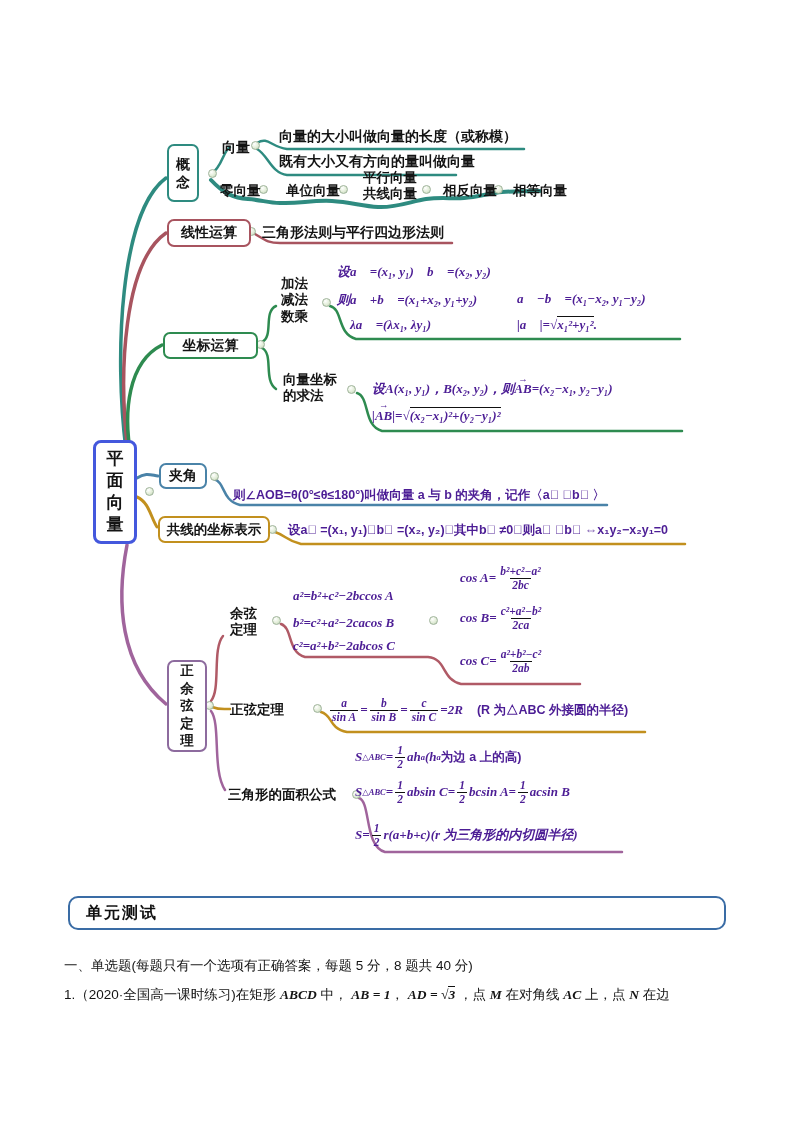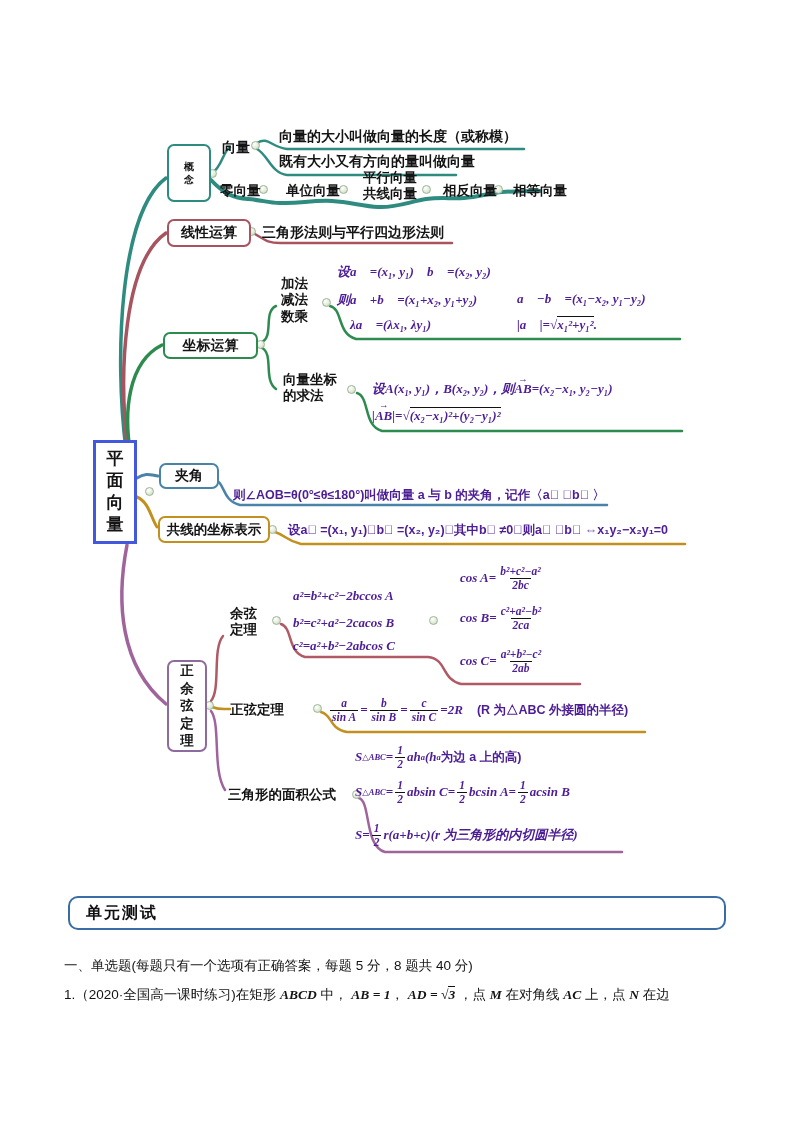--- a/index.html
+++ b/index.html
@@ -6,21 +6,21 @@
   .page{position:relative;width:794px;height:1123px;background:#fff;overflow:hidden;
         font-family:"Liberation Sans",sans-serif;color:#111;}
   svg.curves{position:absolute;left:0;top:0;pointer-events:none;}
   svg.curves path{fill:none;stroke-linecap:round;stroke-linejoin:round;}
   .lbl{position:absolute;font-weight:700;font-size:13.5px;white-space:nowrap;color:#141414;}
   .lbl.big{font-size:14px;}
   .mlines{line-height:1.22;white-space:pre-line;}
   .box{position:absolute;background:#fff;border-radius:7px;display:flex;align-items:center;
        justify-content:center;font-weight:700;color:#141414;box-sizing:border-box;}
   .vtext{word-break:break-all;text-align:center;line-height:1.3;}
-  .root{border:3px solid #4458dd;border-radius:0;font-size:17px;}
+  .root{border:3px solid #4458dd;border-radius:8px;font-size:17px;}
   .b-teal{border:2px solid #2e8b80;}
   .b-brick{border:2px solid #a8545f;}
   .b-green{border:2px solid #2e8b50;}
   .b-blue{border:2px solid #4a83a8;}
   .b-gold{border:2px solid #c2901e;}
   .b-purple{border:2px solid #8d6b9e;}
   .math{position:absolute;font-family:"Liberation Serif","DejaVu Serif",serif;font-style:italic;
         font-weight:700;font-size:13px;white-space:nowrap;color:#4c1d95;display:flex;align-items:center;}
   .math .cn{font-family:"Liberation Sans",sans-serif;font-style:normal;font-size:12.5px;}
   .frac{display:inline-flex;flex-direction:column;align-items:center;line-height:1.1;
@@ -88,30 +88,30 @@
   <span class="bead" style="left:268px;top:525px"></span>
   <span class="bead" style="left:205px;top:701px"></span>
   <span class="bead" style="left:272px;top:616px"></span>
   <span class="bead" style="left:429px;top:616px"></span>
   <span class="bead" style="left:313px;top:704px"></span>
   <span class="bead" style="left:352px;top:790px"></span>
 
   <div class="box root" style="left:93px;top:440px;width:44px;height:104px">
     <span class="vtext" style="width:19px">平面向量</span>
   </div>
-  <div class="box b-teal" style="left:167px;top:144px;width:44px;height:58px;font-size:10px">
+  <div class="box b-teal" style="left:167px;top:144px;width:32px;height:58px;font-size:14px">
     <span class="vtext" style="width:16px">概念</span>
   </div>
   <div class="box b-brick" style="left:167px;top:219px;width:84px;height:28px;font-size:14px">
     <span>线性运算</span>
   </div>
   <div class="box b-green" style="left:163px;top:332px;width:95px;height:27px;font-size:14px">
     <span>坐标运算</span>
   </div>
-  <div class="box b-blue" style="left:159px;top:463px;width:60px;height:26px;font-size:14px">
+  <div class="box b-blue" style="left:159px;top:463px;width:48px;height:26px;font-size:14px">
     <span>夹角</span>
   </div>
   <div class="box b-gold" style="left:158px;top:516px;width:112px;height:27px;font-size:13.5px">
     <span>共线的坐标表示</span>
   </div>
   <div class="box b-purple" style="left:167px;top:660px;width:40px;height:92px;font-size:13.5px">
     <span class="vtext" style="width:15px">正余弦定理</span>
   </div>
 
   <div class="lbl big" style="left:222px;top:139px">向量</div>

